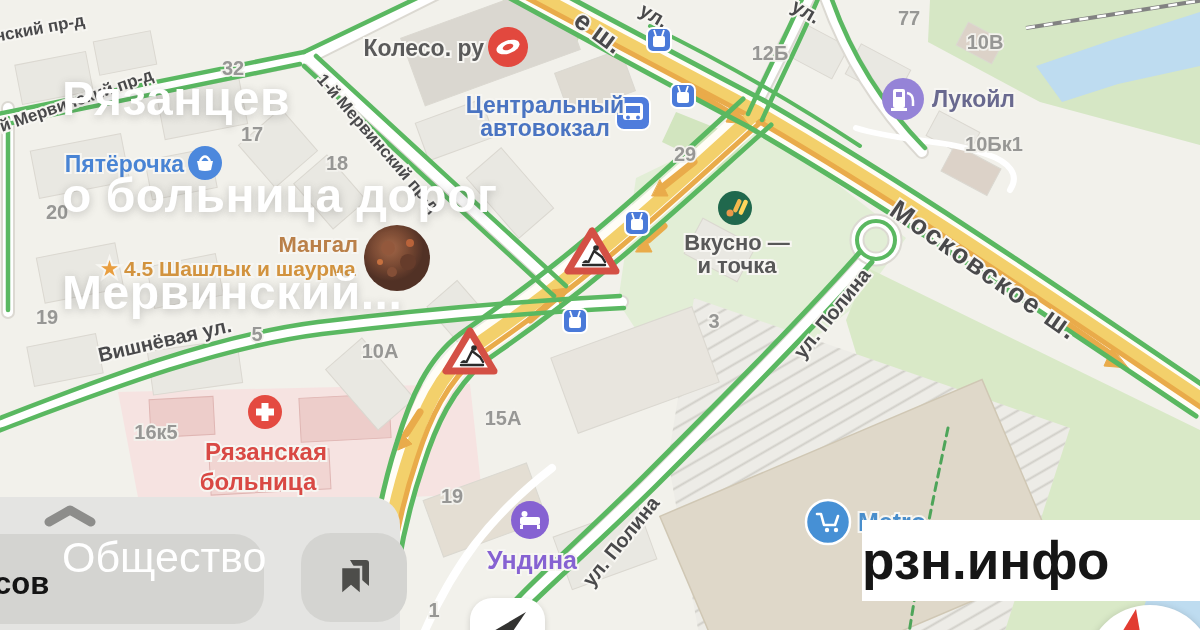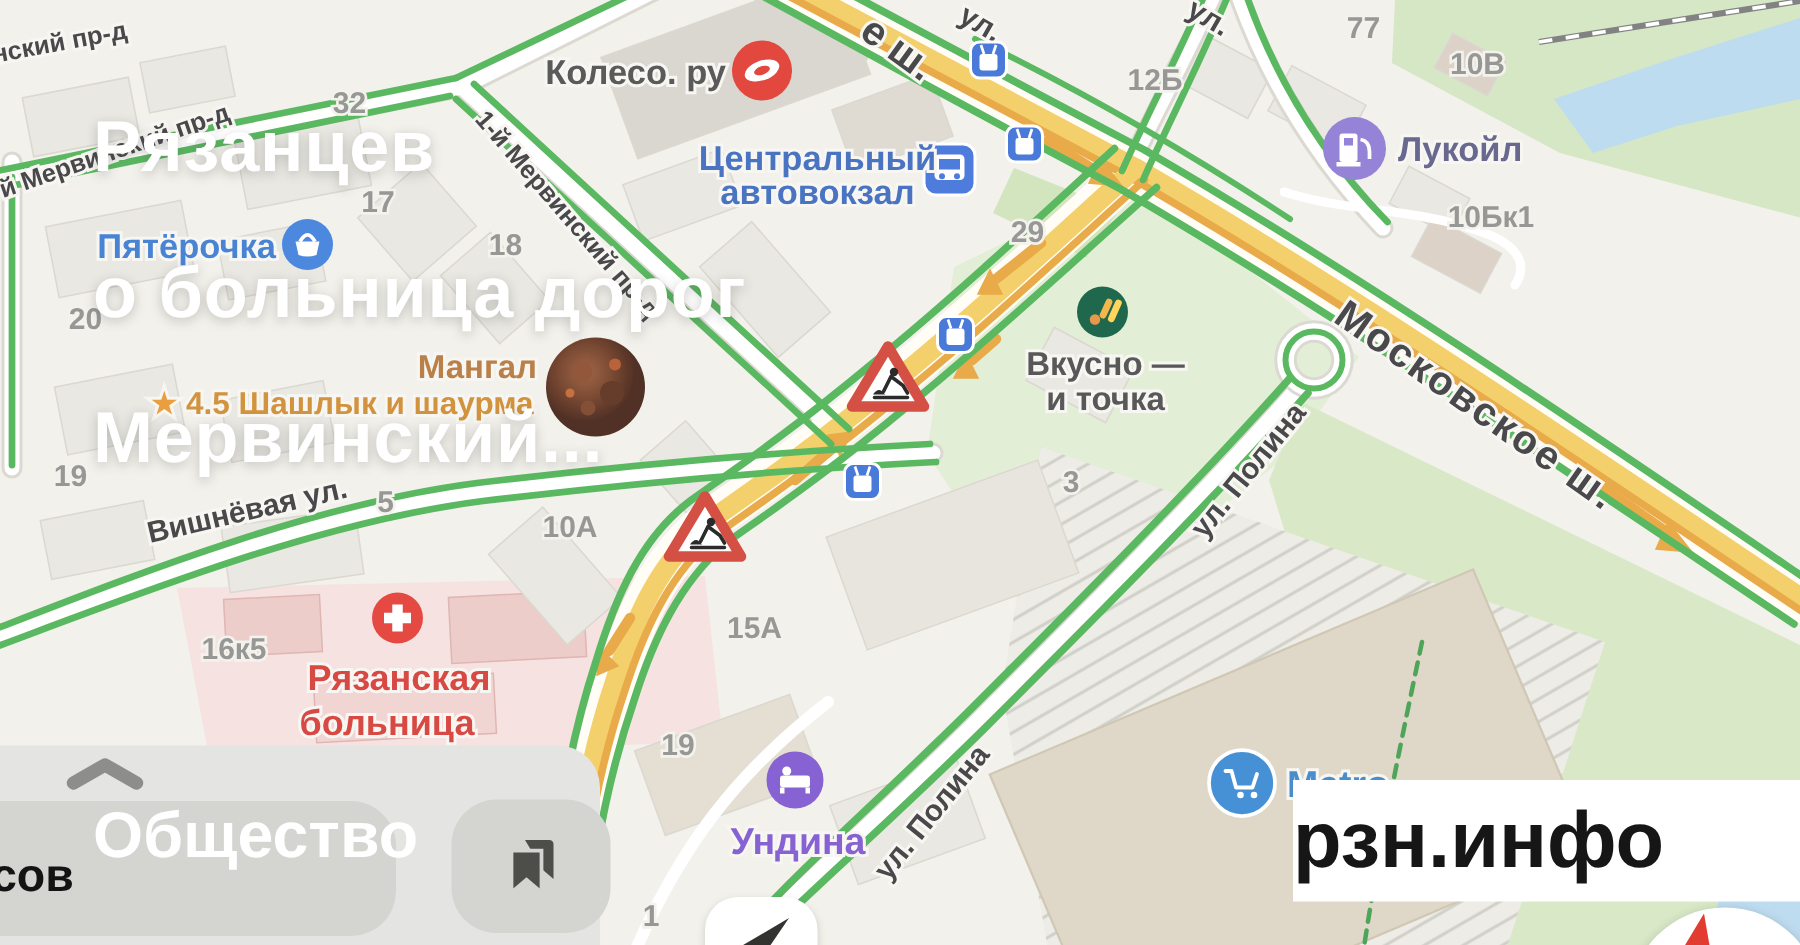--- a/index.html
+++ b/index.html
@@ -11,21 +11,21 @@
   .poi{font-weight:700;paint-order:stroke;stroke:#f7f6f1;stroke-width:4px;}
   .headline{position:absolute;left:62px;top:50px;color:#ffffff;font-size:48px;font-weight:700;
             line-height:97px;letter-spacing:.5px;text-shadow:0 2px 8px rgba(70,70,70,.28);white-space:nowrap;}
   .panel{position:absolute;left:-30px;top:497px;width:430px;height:160px;background:#e4e4e2;
          border-radius:28px 28px 0 0;}
   .pill{position:absolute;left:-30px;top:534px;width:294px;height:90px;background:#d4d4d1;border-radius:30px;}
   .sq-btn{position:absolute;left:301px;top:533px;width:106px;height:89px;background:#d4d4d1;border-radius:30px;
           display:flex;align-items:center;justify-content:center;}
   .chev{position:absolute;left:44px;top:504px;}
   .partial-word{position:absolute;left:-6px;top:566px;font-size:31px;font-weight:700;color:#141414;}
-  .category{position:absolute;left:62px;top:533px;font-size:43px;font-weight:700;color:#ffffff;}
+  .category{position:absolute;left:62px;top:533px;font-size:43px;font-weight:400;color:#ffffff;}
   .logo{position:absolute;left:862px;top:520px;width:352px;height:81px;background:#ffffff;
         display:flex;align-items:center;justify-content:flex-start;}
   .logo span{font-size:53px;font-weight:800;color:#161616;letter-spacing:0px;}
   .loc-btn{position:absolute;left:470px;top:598px;width:75px;height:60px;background:#ffffff;border-radius:22px;
            box-shadow:0 2px 6px rgba(0,0,0,.15);display:flex;align-items:flex-start;justify-content:center;}
   .compass{position:absolute;left:1086px;top:605px;width:128px;height:128px;background:#ffffff;border-radius:50%;
            box-shadow:0 2px 8px rgba(0,0,0,.2);}
 </style>
 </head>
 <body>

